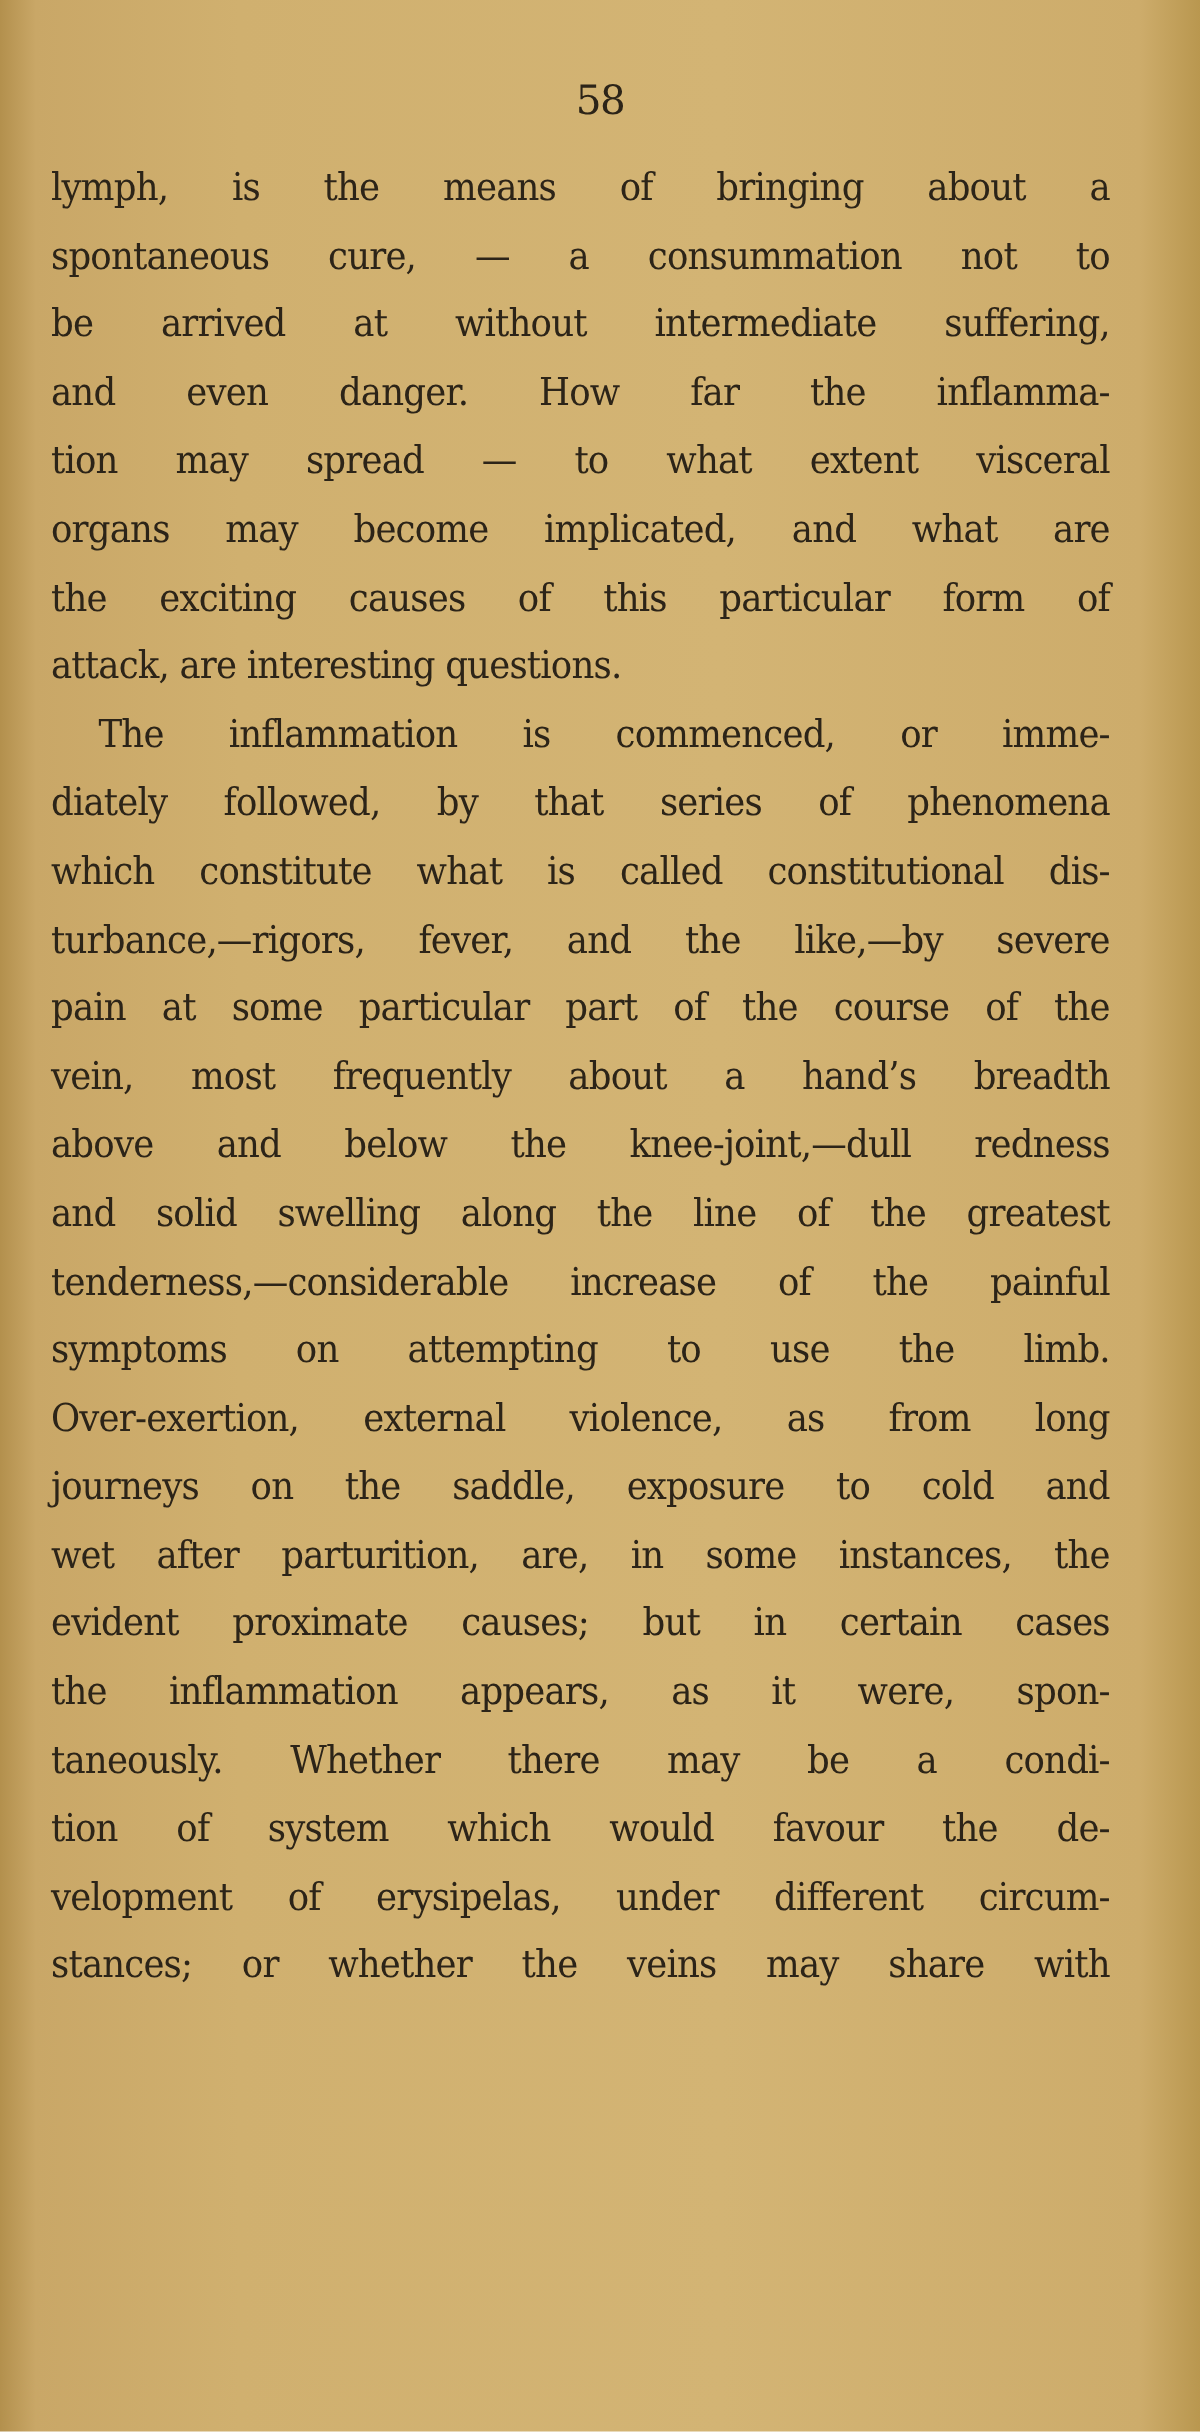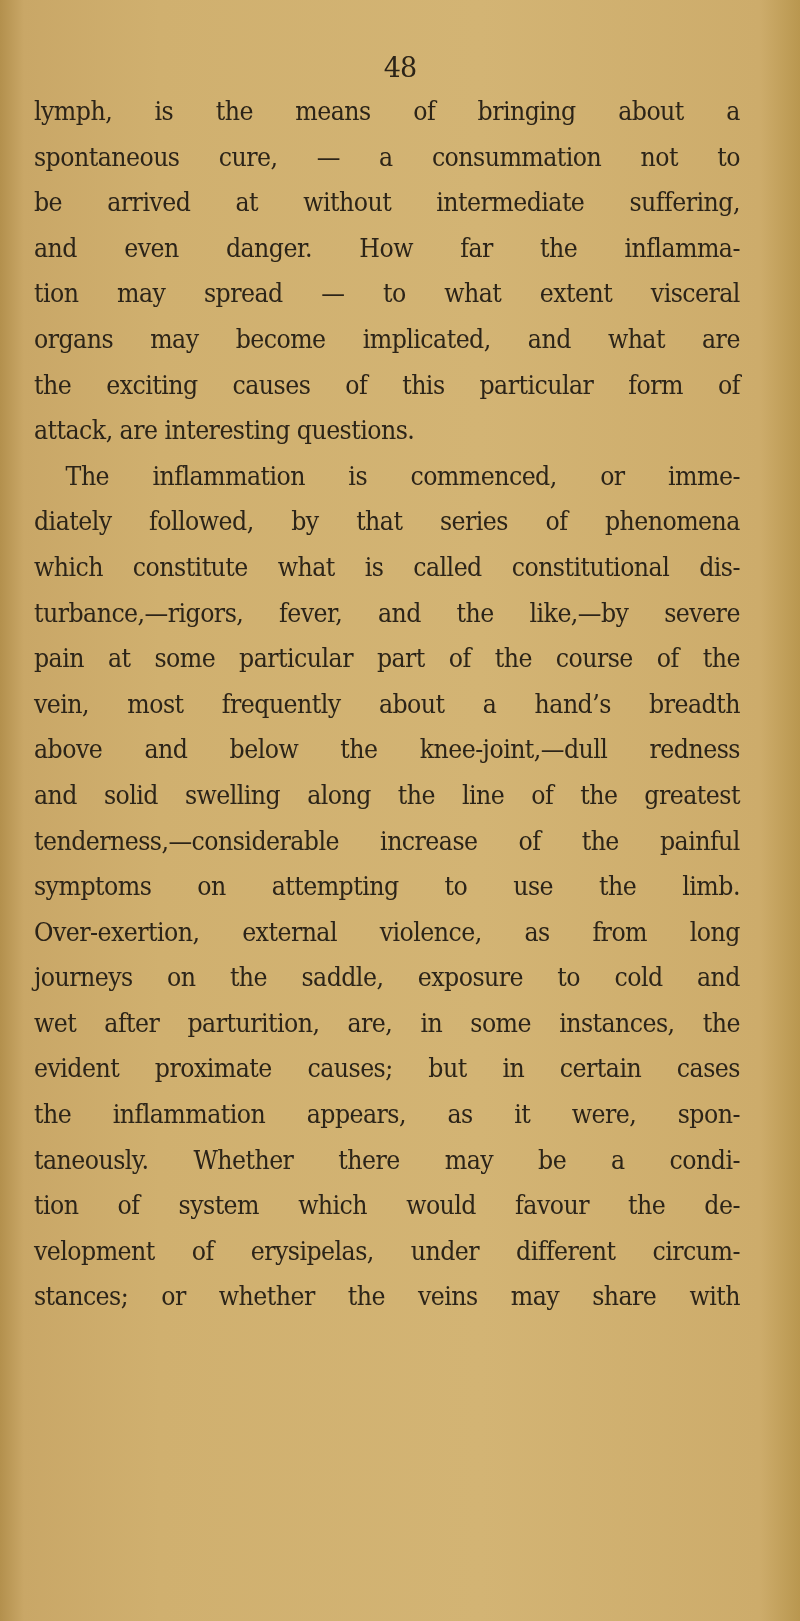--- a/index.html
+++ b/index.html
@@ -8,36 +8,36 @@
     background: linear-gradient(90deg, #b3904d 0%, #c9a767 3%, #d0b06f 20%, #d3b474 60%, #cdac6b 95%, #b9974f 100%);
     position:relative;
     font-family: "DejaVu Serif", "Liberation Serif", serif;
     color:#2c2418;
   }
   .page-number {
     position:absolute; top:52px; left:0; width:800px; text-align:center;
     font-size:27px; letter-spacing:-1px;
   }
   .text-block {
-    position:absolute; top:89px; left:34px; width:706px;
+    position:absolute; top:103px; left:34px; width:706px;
   }
   .line {
     display:block; height:45.6px; line-height:45.6px;
     font-size:25.5px;
     text-align:justify; text-align-last:justify;
     white-space:nowrap; overflow:visible;
     letter-spacing:-0.6px; word-spacing:0;
     transform:scaleX(0.93); transform-origin:left center; width:759px;
   }
   .line.indent { padding-left:34px; width:725px; }
 </style>
 </head>
 <body>
 
-<div class="page-number">48</div>
+<div class="page-number">58</div>
 
 <div class="text-block">
   <span class="line">lymph, is the means of bringing about a</span>
   <span class="line">spontaneous cure, — a consummation not to</span>
   <span class="line">be arrived at without intermediate suffering,</span>
   <span class="line">and even danger. How far the inflamma-</span>
   <span class="line">tion may spread — to what extent visceral</span>
   <span class="line">organs may become implicated, and what are</span>
   <span class="line">the exciting causes of this particular form of</span>
   <span class="line" style="text-align-last:left;">attack, are interesting questions.</span>

